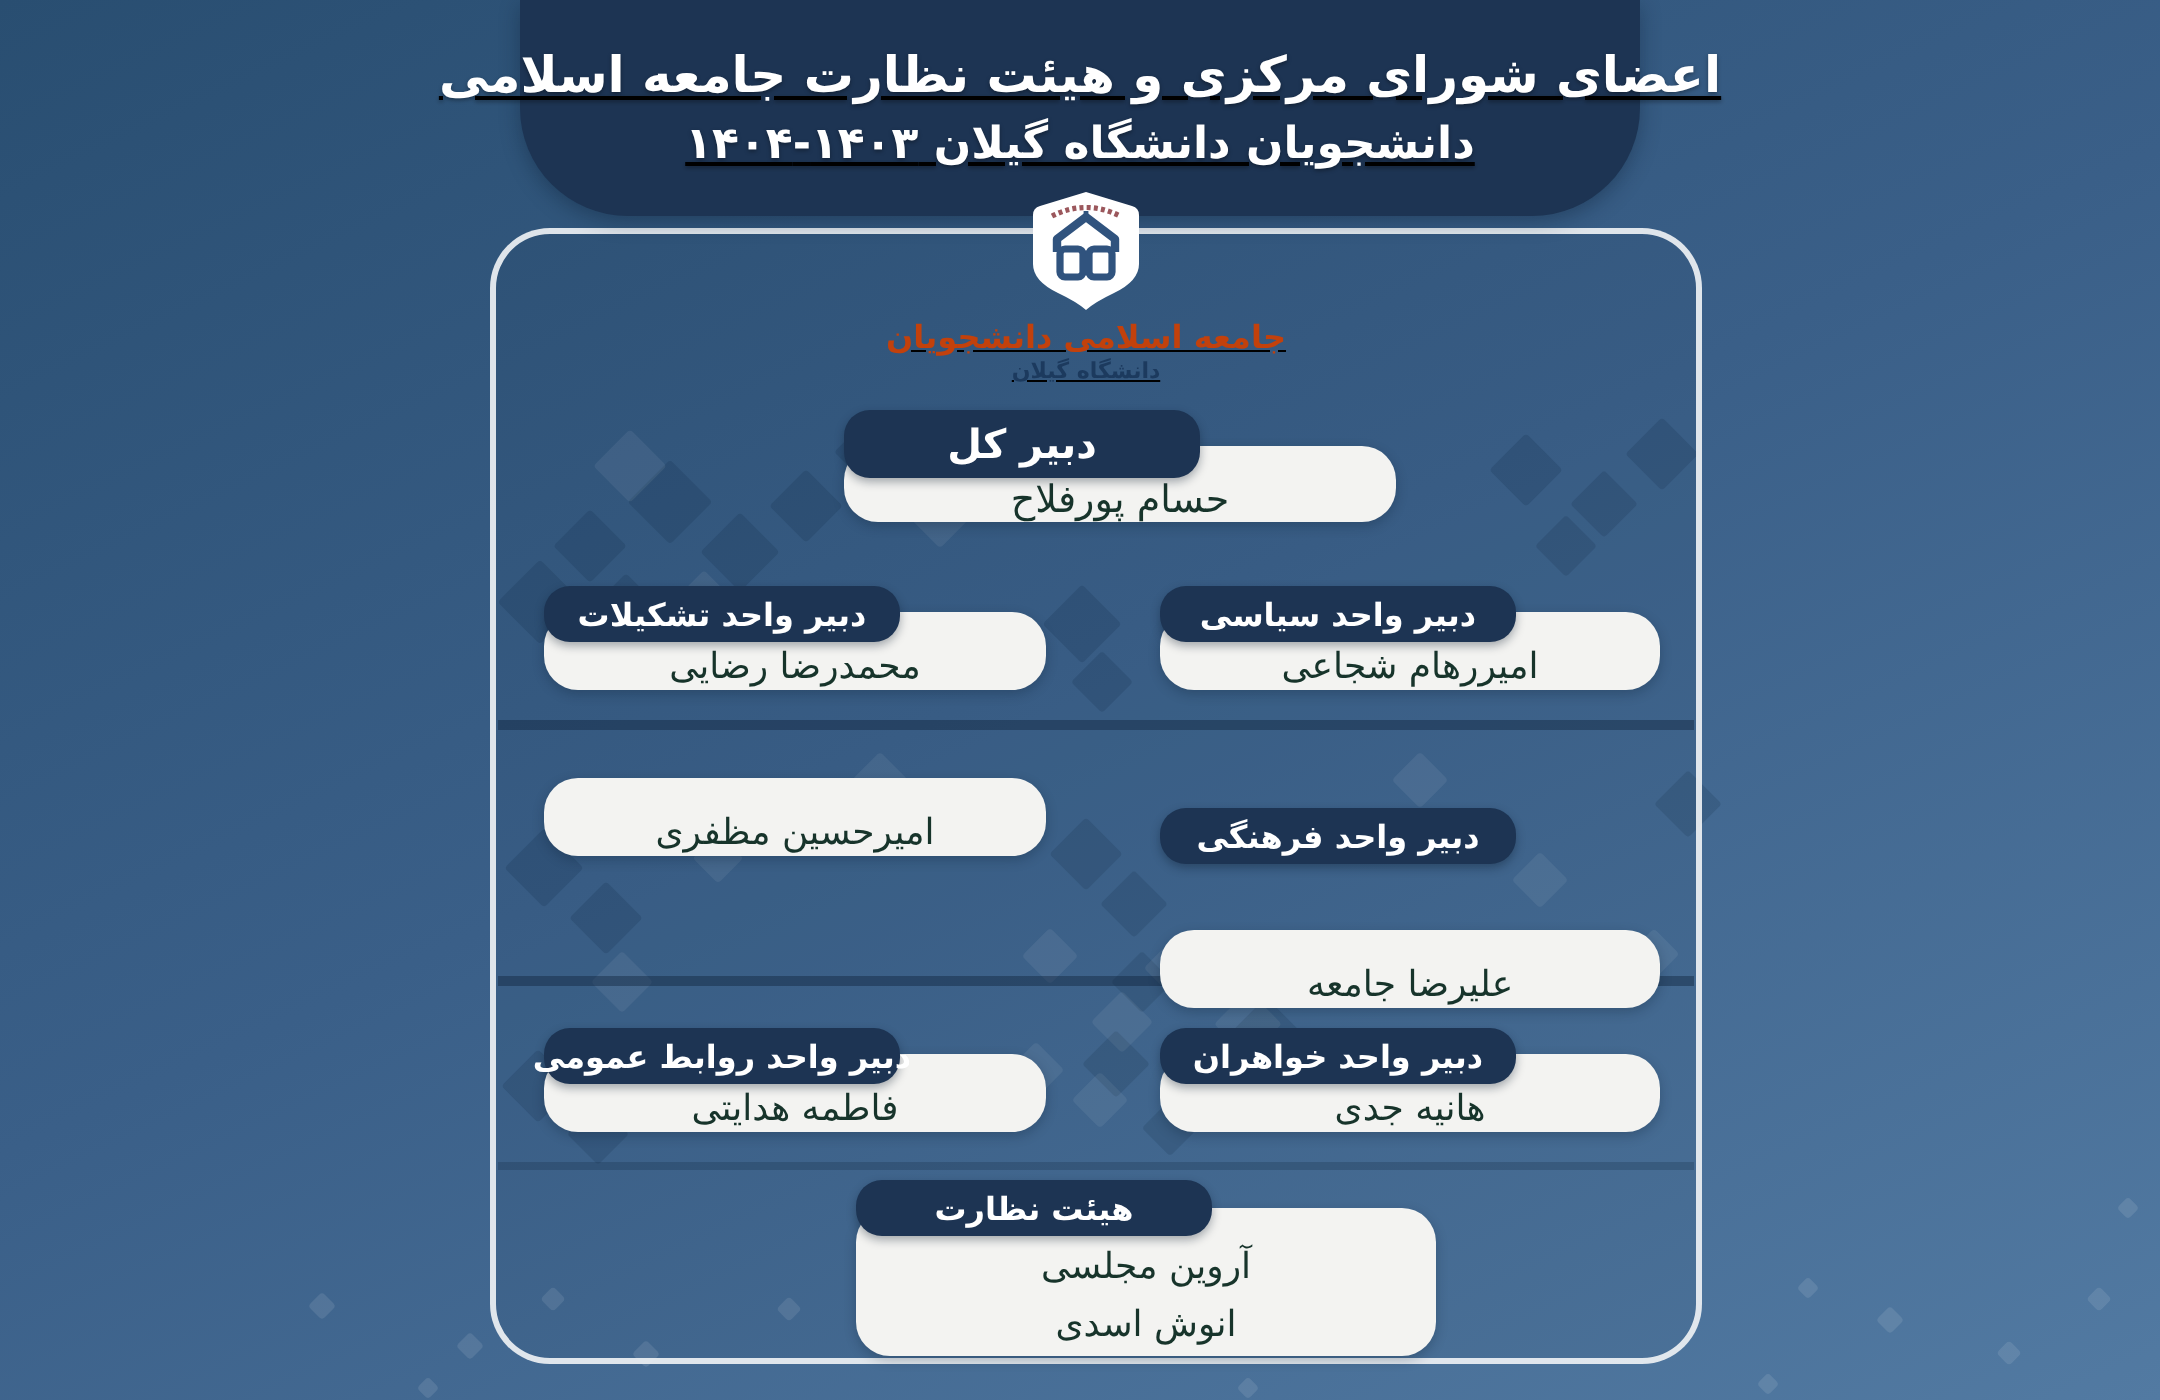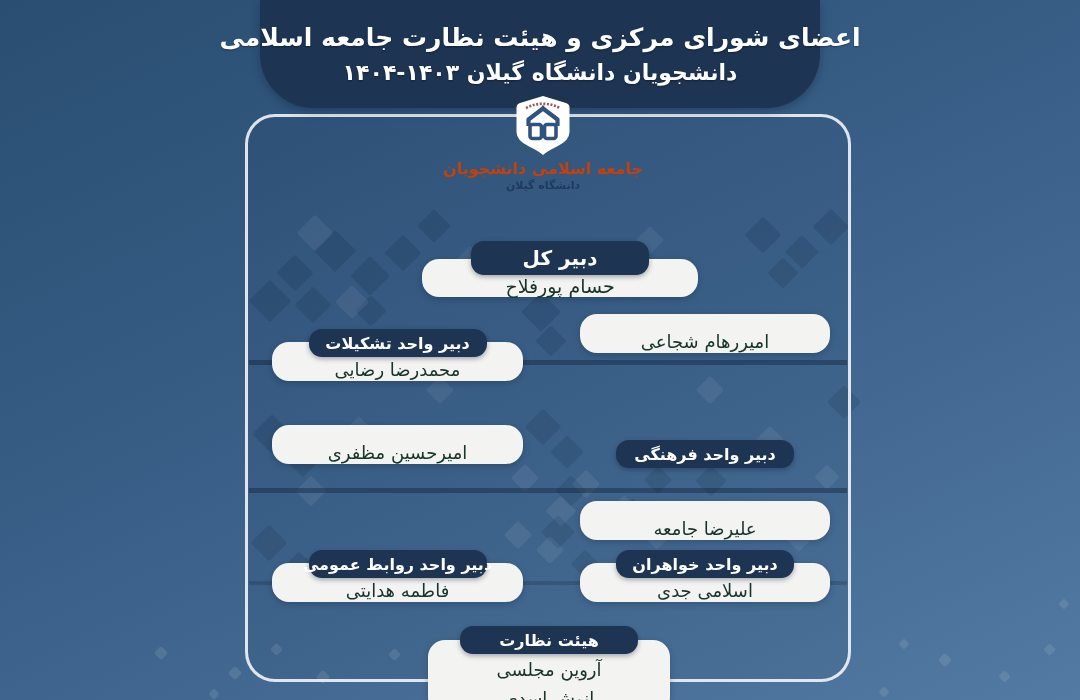--- a/index.html
+++ b/index.html
@@ -1,21 +1,21 @@
 <!DOCTYPE html>
 <html lang="fa"><head>
 <meta charset="utf-8">
 <style>
   html,body{margin:0;padding:0;}
   body{
     width:1080px;height:700px;overflow:hidden;position:relative;
     font-family:"DejaVu Sans",sans-serif;
     background:linear-gradient(155deg,#294e71 0%,#3a5f88 48%,#527aa2 100%);
   }
-  .abs{position:absolute;}
+  .abs{position:absolute;text-decoration:underline;}
   
   .header-blob{
     left:260px;top:0;width:560px;height:108px;
     background:#1d3453;
     border-radius:0 0 54px 54px;
     display:flex;flex-direction:column;align-items:center;justify-content:center;
     gap:8px;z-index:3;
     box-shadow:0 3px 10px rgba(10,25,45,.35);
   }
   .header-line1{color:#fff;font-size:25px;font-weight:bold;direction:rtl;text-shadow:0 1px 2px rgba(0,0,0,.35);white-space:nowrap;}
@@ -27,21 +27,21 @@
     border-radius:30px;
     background:rgba(16,38,66,.05);
     box-sizing:border-box;z-index:1;
   }
   .stripe{left:249px;width:598px;background:rgba(14,34,58,.42);z-index:1;}
   
   .logo-wrap{left:463px;top:95px;width:160px;display:flex;flex-direction:column;align-items:center;z-index:4;}
   .logo-org1{color:#c2410c;font-size:16px;font-weight:bold;direction:rtl;margin-top:2px;white-space:nowrap;}
   .logo-org2{color:#1c3a5e;font-size:11px;font-weight:bold;direction:rtl;margin-top:1px;white-space:nowrap;}
   
-  .unit{position:absolute;display:flex;flex-direction:column;align-items:center;z-index:2;margin-top:36px;}
+  .unit{position:absolute;display:flex;flex-direction:column;z-index:2;}
   .pill{
     width:178px;height:28px;border-radius:13px;background:#1d3453;
     display:flex;align-items:center;justify-content:center;
     color:#fff;font-weight:bold;font-size:16px;direction:rtl;
     z-index:2;box-shadow:0 2px 5px rgba(8,22,40,.35);white-space:nowrap;
   }
   .pill.big{height:34px;font-size:20px;}
   .plate{
     width:100%;background:#f3f3f1;border-radius:17px;
     margin-top:-15px;padding-top:15px;height:24px;
@@ -144,39 +144,40 @@
 <div class="unit" style="left:422px;top:205px;width:276px;">
   <div class="pill big">دبیر کل</div>
   <div class="plate sg">حسام پورفلاح</div>
 </div>
 
 <div class="unit" style="left:272px;top:293px;width:251px;">
   <div class="pill">دبیر واحد تشکیلات</div>
   <div class="plate">محمدرضا رضایی</div>
 </div>
 <div class="unit" style="left:580px;top:293px;width:250px;">
+  <div class="pill">دبیر واحد سیاسی</div>
   <div class="plate">امیررهام شجاعی</div>
 </div>
 
 <div class="unit" style="left:272px;top:404px;width:251px;">
   <div class="plate">امیرحسین مظفری</div>
 </div>
 <div class="unit" style="left:580px;top:404px;width:250px;gap:48px;">
   <div class="pill">دبیر واحد فرهنگی</div>
   <div class="plate">علیرضا جامعه</div>
 </div>
 
 <div class="unit" style="left:272px;top:514px;width:251px;">
   <div class="pill">دبیر واحد روابط عمومی</div>
   <div class="plate">فاطمه هدایتی</div>
 </div>
 <div class="unit" style="left:580px;top:514px;width:250px;">
   <div class="pill">دبیر واحد خواهران</div>
-  <div class="plate">اسلامی جدی</div>
+  <div class="plate">هانیه جدی</div>
 </div>
 
-<div class="unit" style="left:428px;top:590px;width:242px;">
+<div class="unit" style="left:428px;top:590px;width:290px;">
   <div class="pill">هیئت نظارت</div>
   <div class="plate board">
     <span>آروین مجلسی</span>
     <span>انوش اسدی</span>
   </div>
 </div>
 
 </body></html>

